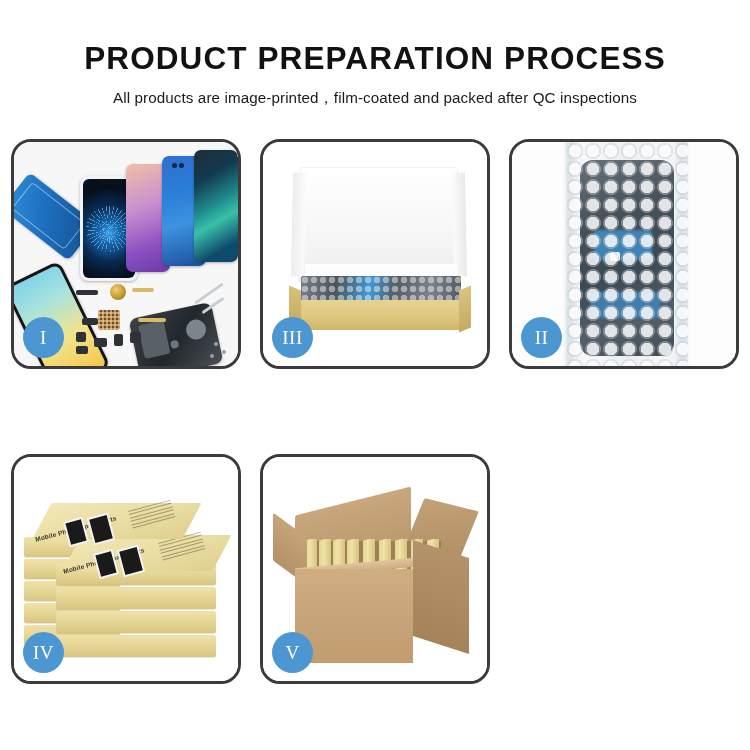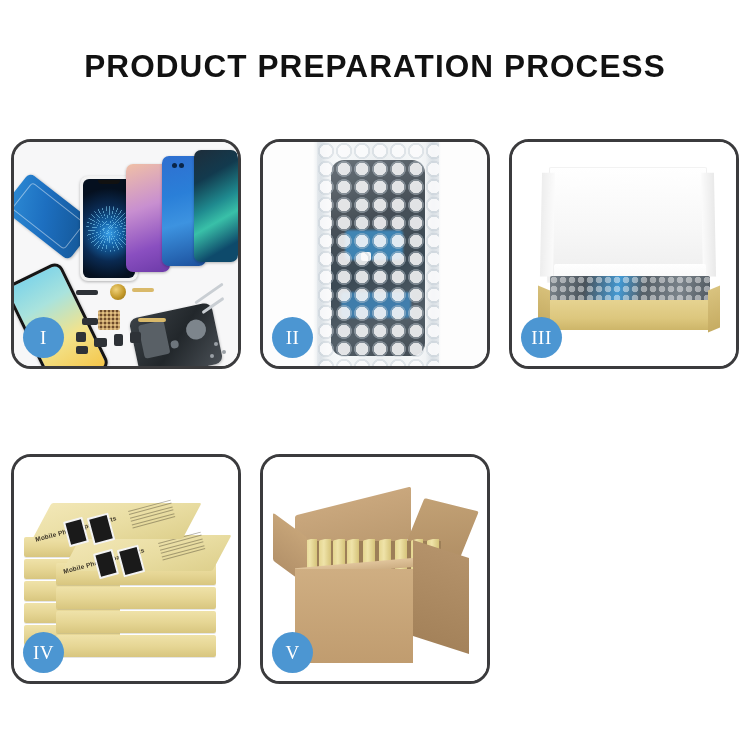--- a/index.html
+++ b/index.html
@@ -11,21 +11,21 @@
     width: 750px;
     height: 750px;
     font-family: "Liberation Sans", sans-serif;
     overflow: hidden;
     position: relative;
   }
 
   
   .header {
     position: absolute;
-    left: 0; top: 12px;
+    left: 0; top: 4px;
     width: 750px;
     text-align: center;
   }
   .title {
     margin: 0;
     padding-top: 36px;
     font-size: 31.5px;
     font-weight: 700;
     letter-spacing: 1.1px;
     color: #121212;
@@ -377,20 +377,21 @@
     background: linear-gradient(120deg, rgba(255,255,255,.85), rgba(240,240,240,.25));
     transform: rotate(-16deg);
     border-radius:3px;
   }
 </style>
 </head>
 <body>
 
 <div class="header">
   <h1 class="title">PRODUCT PREPARATION PROCESS</h1>
+  <p class="subtitle">All products are image-printed，film-coated and packed after QC inspections</p>
 </div>
 
 <div class="grid">
 
   <div class="panel">
     <div class="panel-stage">
       <div class="p1-bg"></div>
 
       <div class="phone ph-a"></div>
 
@@ -428,42 +429,42 @@
       <div class="part screw" style="left:196px; top:212px;"></div>
       <div class="part tool" style="left:178px; top:150px; width:34px;"></div>
       <div class="part tool" style="left:186px; top:162px; width:26px;"></div>
 
       <div class="badge">I</div>
     </div>
   </div>
 
   <div class="panel">
     <div class="panel-stage">
+      <div class="p3-bg"></div>
+      <div class="box3-lid"></div>
+      <div class="box3-foam"></div>
+      <div class="box3-item"></div>
+      <div class="box3-base"></div>
+      <div class="badge">III</div>
+    </div>
+  </div>
+
+  <div class="panel">
+    <div class="panel-stage">
       <div class="p2-bg"></div>
       <div class="wrap-sheet"></div>
       <div class="wrap-phone">
         <div class="blue1"></div>
         <div class="blue2"></div>
         <div class="wht"></div>
       </div>
       <div class="wrap-edge-l"></div>
       <div class="wrap-edge-r"></div>
       <div class="bubbles"></div>
       <div class="badge">II</div>
-    </div>
-  </div>
-
-  <div class="panel">
-    <div class="panel-stage">
-      <div class="p3-bg"></div>
-      <div class="box3-lid"></div>
-      <div class="box3-foam"></div>
-      <div class="box3-item"></div>
-      <div class="box3-base"></div>
-      <div class="badge">III</div>
     </div>
   </div>
 
   <div class="panel">
     <div class="panel-stage">
       <div class="p4-bg"></div>
 
       <div class="stackwrap">
 
         <div class="ybox" style="left:4px;  top:60px;  width:96px; height:20px;"></div>

